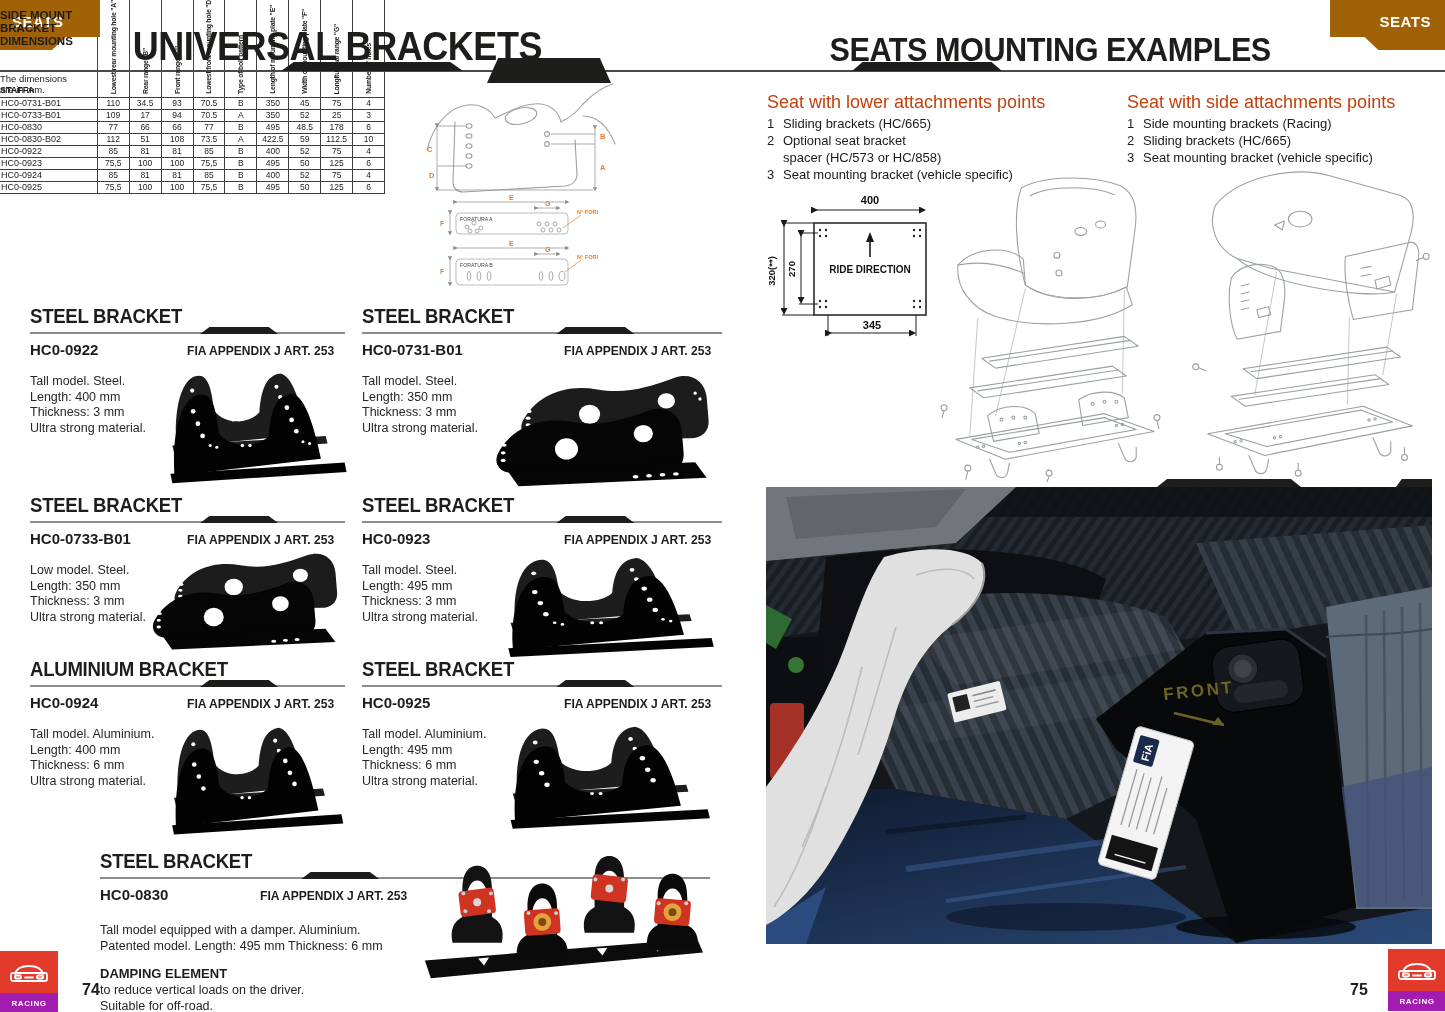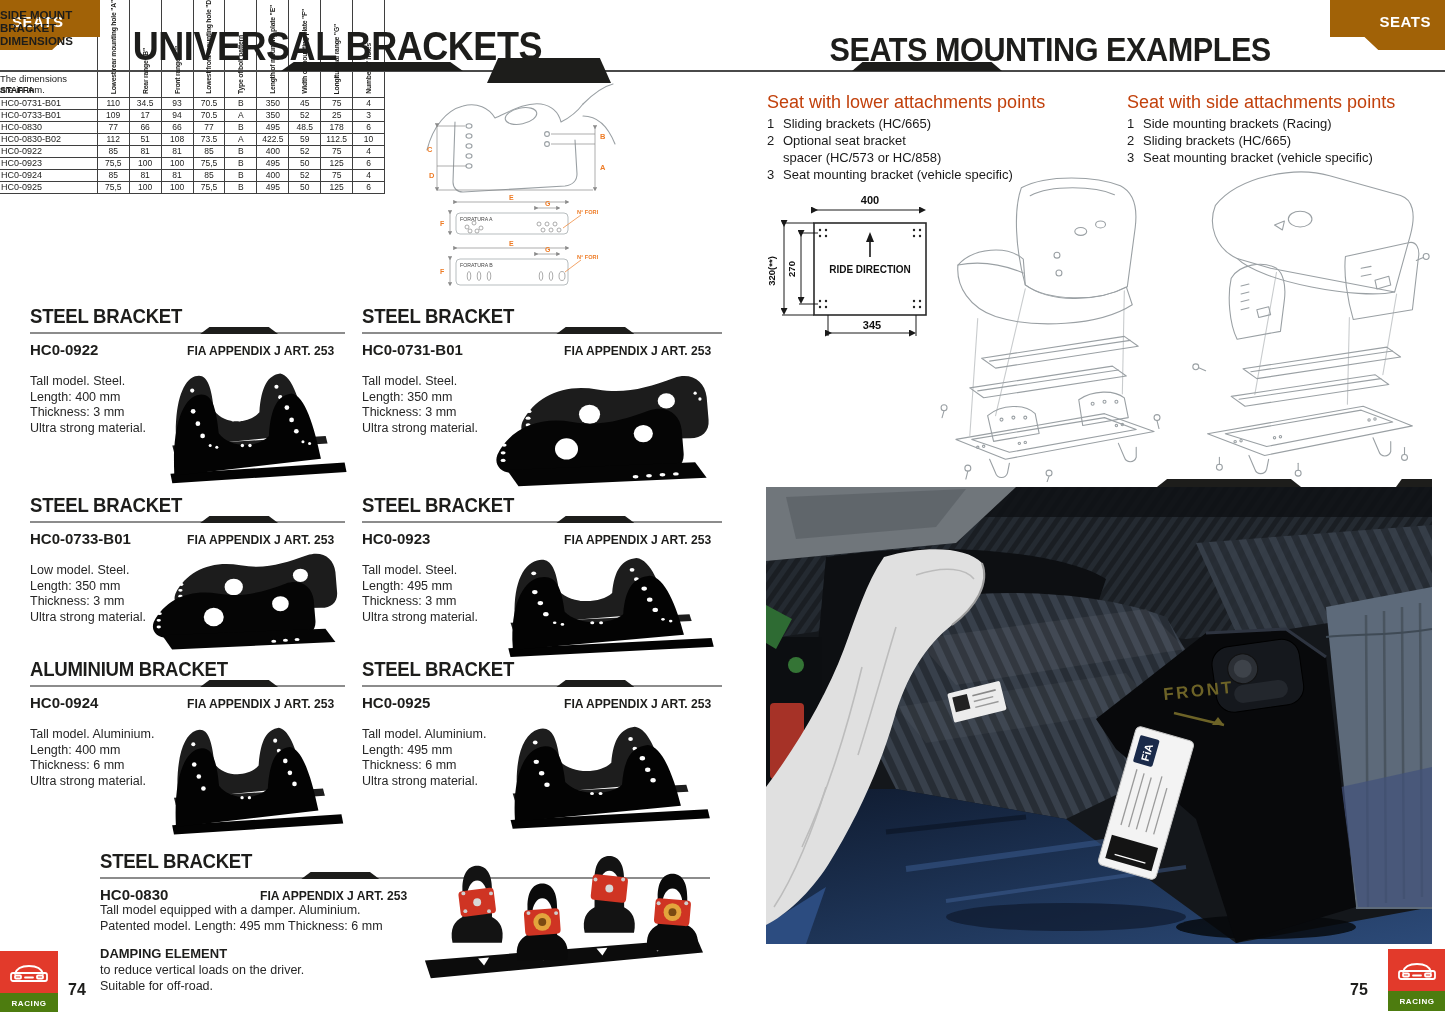--- a/index.html
+++ b/index.html
@@ -44,38 +44,38 @@
   .card{position:absolute}
   .card h2{font-size:20px;font-weight:800;letter-spacing:-.3px}
   .card-rule{position:relative;height:2px;background:#8c8c8c;margin-top:4px}
   .card-rule .tab{position:absolute;bottom:0;left:54%;width:78px;height:7px;background:#1d1d1b;clip-path:polygon(0 100%,12% 0,88% 0,100% 100%)}
   .card-meta{display:flex;justify-content:space-between;margin-top:7px;align-items:baseline}
   .card-code{font-size:15px;font-weight:bold}
   .card-cert{font-size:13px;font-weight:bold}
   .card-desc{margin-top:16px;font-size:12.5px;line-height:1.24;color:#262626;white-space:pre-line;width:170px}
   .pimg{position:absolute}
   #bcard .card-meta{justify-content:flex-start;gap:92px}
-  #bcard .card-desc{width:330px;margin-top:0}
+  #bcard .card-desc{width:330px;margin-top:20px}
   .damp-head{font-size:13px;font-weight:800;margin-top:12px}
 
   
   .mlist{position:absolute;width:330px}
   .mlist-title{font-size:18px;color:#c2410c;margin-bottom:2px}
   .mlist-item{display:flex;gap:7px;font-size:13px;line-height:17px;color:#1a1a1a}
   .mlist-item .mnum{width:9px;flex:none}
   .mlist-item .mtext{white-space:pre-line}
 
   
   .racing{position:absolute;width:58px}
   #racing-left{left:0;top:951px}
   #racing-right{left:1388px;top:949px}
   .racing .redbox{height:42px;background:#e23a2b;display:flex;align-items:center;justify-content:center}
-  .racing .blackbox{height:20px;background:#4d7c0f;color:#fff;font-size:8px;font-weight:bold;letter-spacing:.6px;display:flex;align-items:center;justify-content:center}
+  .racing .blackbox{height:20px;background:#a21caf;color:#fff;font-size:8px;font-weight:bold;letter-spacing:.6px;display:flex;align-items:center;justify-content:center}
   .pageno{position:absolute;font-size:16px;font-weight:bold}
-  #pageno-74{left:68px;top:981px}
+  #pageno-74{left:82px;top:981px}
   #pageno-75{left:1350px;top:981px}
 
   svg text{font-family:"Liberation Sans","DejaVu Sans",sans-serif}
   .sketch{stroke:#9aa0a4;fill:none;stroke-width:1.1;stroke-linejoin:round;stroke-linecap:round}
 </style>
 </head>
 <body>
 
 <div class="abs banner" id="banner-left"><span>SEATS</span></div>
 <div class="abs banner" id="banner-right"><span>SEATS</span></div>

